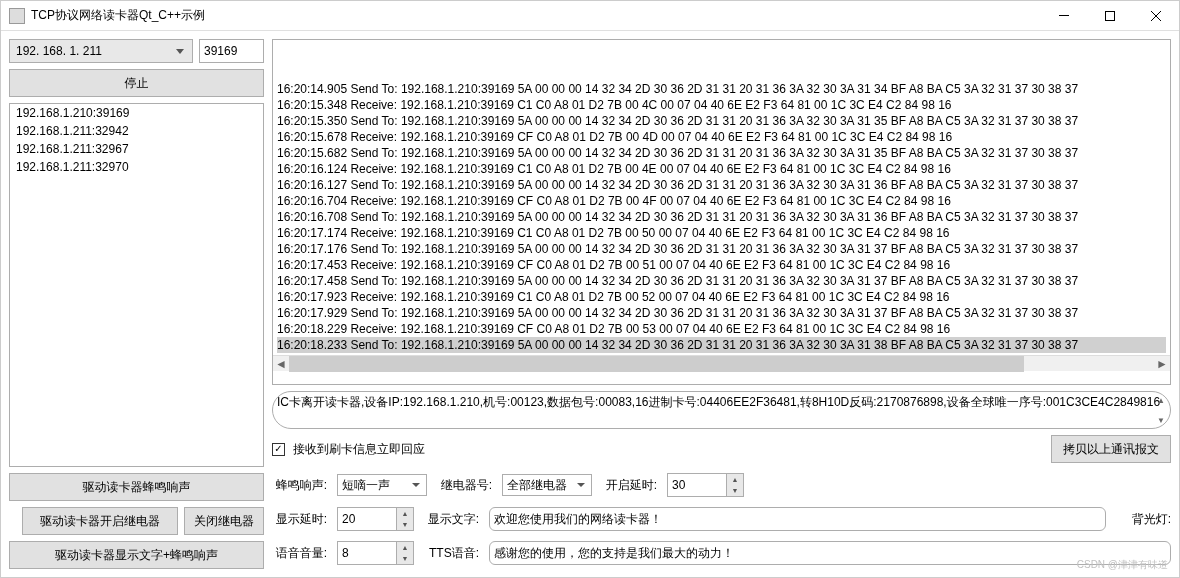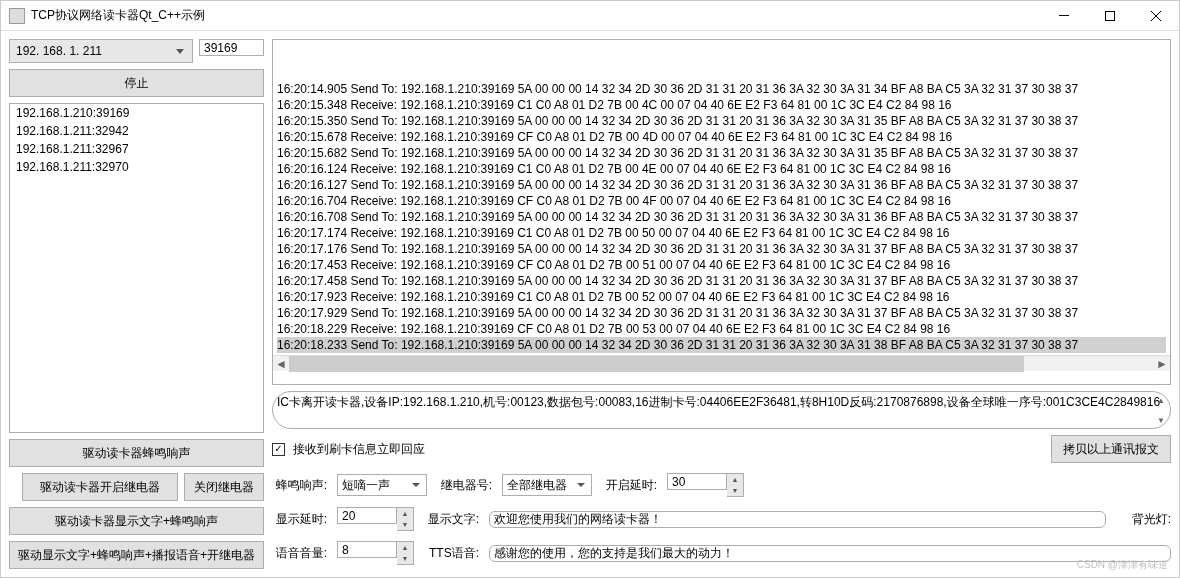--- a/index.html
+++ b/index.html
@@ -8,21 +8,21 @@
 .titlebar { height: 30px; background: #fff; display: flex; align-items: center; padding-left: 8px; border-bottom: 1px solid #e0e0e0; }
 .titlebar .icon { width: 16px; height: 16px; background: #ddd; margin-right: 6px; border: 1px solid #999; }
 .titlebar .title { flex: 1; }
 .winbtns { display: flex; }
 .winbtn { width: 46px; height: 30px; display: flex; align-items: center; justify-content: center; }
 .content { flex: 1; display: flex; padding: 8px; gap: 8px; overflow: hidden; }
 .left { width: 255px; display: flex; flex-direction: column; gap: 6px; }
 .row { display: flex; gap: 6px; }
 .combo { flex: 1; height: 24px; background: #e8e8e8; border: 1px solid #adadad; display: flex; align-items: center; padding: 0 6px; position: relative; }
 .combo::after { content: ""; position: absolute; right: 8px; top: 9px; border-left: 4px solid transparent; border-right: 4px solid transparent; border-top: 5px solid #555; }
-input[type=text] { height: 17px; border: 1px solid #adadad; padding: 0 4px; background: #fff; }
+input[type=text] { height: 24px; border: 1px solid #adadad; padding: 0 4px; background: #fff; }
 .portinput { width: 65px; }
 .btn { height: 28px; background: #e1e1e1; border: 1px solid #adadad; display: flex; align-items: center; justify-content: center; cursor: pointer; }
 .clientlist { flex: 1; border: 1px solid #adadad; background: #fff; overflow: auto; }
 .clientlist .item { padding: 2px 6px; }
 .leftbtns { display: flex; flex-direction: column; gap: 6px; }
 .leftbtns .btn { height: 28px; }
 .btnrow { display: flex; gap: 6px; padding-left: 13px; }
 .btnrow .btn { flex: 1; }
 .right { flex: 1; display: flex; flex-direction: column; gap: 6px; overflow: hidden; }
 .logbox { flex: 1; border: 1px solid #adadad; background: #fff; overflow: auto; position: relative; }
@@ -107,23 +107,20 @@
           <div class="btn">
               <span>驱动读卡器开启继电器</span>
             </div>
           <div class="btn" style="flex:0 0 80px">
               <span>关闭继电器</span>
             </div>
         </div>
         <div class="btn">
             <span>驱动读卡器显示文字+蜂鸣响声</span>
           </div>
-        <div class="btn">
-            <span>驱动显示文字+蜂鸣响声+播报语音+开继电器</span>
-          </div>
       </div>
     </div>
 
     <div class="right">
       <div class="logbox">
         <div class="lines" id="loglines"><div class="line">16:20:14.905 Send To: 192.168.1.210:39169    5A 00 00 00 14 32 34 2D 30 36 2D 31 31 20 31 36 3A 32 30 3A 31 34 BF A8 BA C5 3A 32 31 37 30 38 37</div><div class="line">16:20:15.348 Receive: 192.168.1.210:39169    C1 C0 A8 01 D2 7B 00 4C 00 07 04 40 6E E2 F3 64 81 00 1C 3C E4 C2 84 98 16</div><div class="line">16:20:15.350 Send To: 192.168.1.210:39169    5A 00 00 00 14 32 34 2D 30 36 2D 31 31 20 31 36 3A 32 30 3A 31 35 BF A8 BA C5 3A 32 31 37 30 38 37</div><div class="line">16:20:15.678 Receive: 192.168.1.210:39169    CF C0 A8 01 D2 7B 00 4D 00 07 04 40 6E E2 F3 64 81 00 1C 3C E4 C2 84 98 16</div><div class="line">16:20:15.682 Send To: 192.168.1.210:39169    5A 00 00 00 14 32 34 2D 30 36 2D 31 31 20 31 36 3A 32 30 3A 31 35 BF A8 BA C5 3A 32 31 37 30 38 37</div><div class="line">16:20:16.124 Receive: 192.168.1.210:39169    C1 C0 A8 01 D2 7B 00 4E 00 07 04 40 6E E2 F3 64 81 00 1C 3C E4 C2 84 98 16</div><div class="line">16:20:16.127 Send To: 192.168.1.210:39169    5A 00 00 00 14 32 34 2D 30 36 2D 31 31 20 31 36 3A 32 30 3A 31 36 BF A8 BA C5 3A 32 31 37 30 38 37</div><div class="line">16:20:16.704 Receive: 192.168.1.210:39169    CF C0 A8 01 D2 7B 00 4F 00 07 04 40 6E E2 F3 64 81 00 1C 3C E4 C2 84 98 16</div><div class="line">16:20:16.708 Send To: 192.168.1.210:39169    5A 00 00 00 14 32 34 2D 30 36 2D 31 31 20 31 36 3A 32 30 3A 31 36 BF A8 BA C5 3A 32 31 37 30 38 37</div><div class="line">16:20:17.174 Receive: 192.168.1.210:39169    C1 C0 A8 01 D2 7B 00 50 00 07 04 40 6E E2 F3 64 81 00 1C 3C E4 C2 84 98 16</div><div class="line">16:20:17.176 Send To: 192.168.1.210:39169    5A 00 00 00 14 32 34 2D 30 36 2D 31 31 20 31 36 3A 32 30 3A 31 37 BF A8 BA C5 3A 32 31 37 30 38 37</div><div class="line">16:20:17.453 Receive: 192.168.1.210:39169    CF C0 A8 01 D2 7B 00 51 00 07 04 40 6E E2 F3 64 81 00 1C 3C E4 C2 84 98 16</div><div class="line">16:20:17.458 Send To: 192.168.1.210:39169    5A 00 00 00 14 32 34 2D 30 36 2D 31 31 20 31 36 3A 32 30 3A 31 37 BF A8 BA C5 3A 32 31 37 30 38 37</div><div class="line">16:20:17.923 Receive: 192.168.1.210:39169    C1 C0 A8 01 D2 7B 00 52 00 07 04 40 6E E2 F3 64 81 00 1C 3C E4 C2 84 98 16</div><div class="line">16:20:17.929 Send To: 192.168.1.210:39169    5A 00 00 00 14 32 34 2D 30 36 2D 31 31 20 31 36 3A 32 30 3A 31 37 BF A8 BA C5 3A 32 31 37 30 38 37</div><div class="line">16:20:18.229 Receive: 192.168.1.210:39169    CF C0 A8 01 D2 7B 00 53 00 07 04 40 6E E2 F3 64 81 00 1C 3C E4 C2 84 98 16</div><div class="line selected">16:20:18.233 Send To: 192.168.1.210:39169    5A 00 00 00 14 32 34 2D 30 36 2D 31 31 20 31 36 3A 32 30 3A 31 38 BF A8 BA C5 3A 32 31 37 30 38 37</div></div>
         <div class="hscroll">
           <div class="arrow">◄</div>
           <div class="track">
               <div class="thumb"></div>

